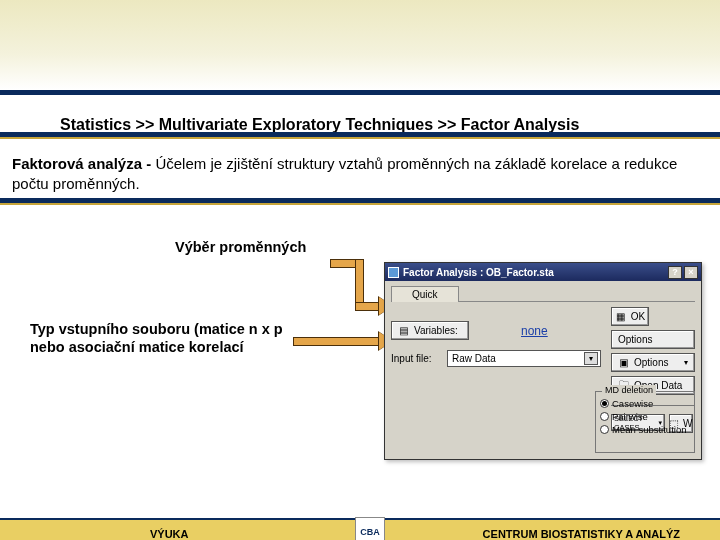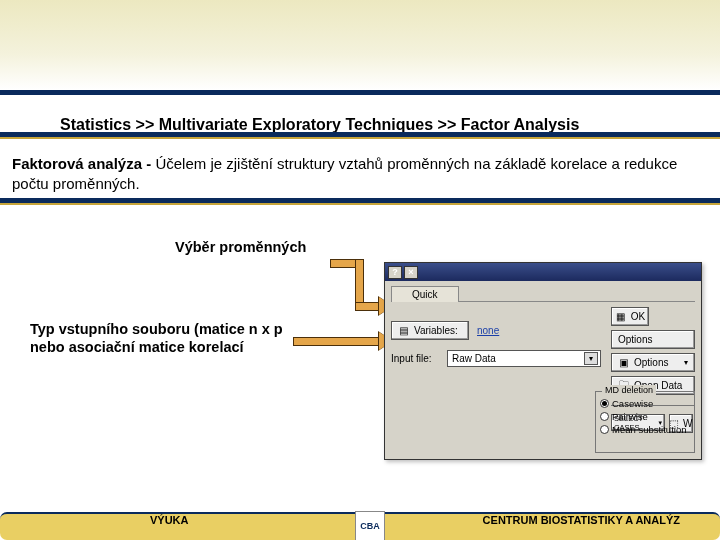--- a/index.html
+++ b/index.html
@@ -73,21 +73,21 @@
   }
   .right-col {
     position: absolute; right: 6px; top: 26px; width: 84px;
     display: flex; flex-direction: column; gap: 4px;
   }
   .right-pair { display: flex; gap: 4px; }
   .btn.small { width: 38px; justify-content: center; padding: 2px 0; }
   .btn.tiny { width: 24px; justify-content: center; padding: 2px 0; }
   .left-area { position: absolute; left: 6px; right: 100px; top: 36px; }
   .var-row { display: flex; align-items: center; gap: 8px; margin: 4px 0 10px 0; }
-  .var-row .none { color: #1b3fa8; font-size: 10px; text-decoration: underline; }
+  .var-row .none { color: #1b3fa8; font-size: 12px; text-decoration: underline; margin-left: 44px; }
   .inp-row { display: flex; align-items: center; gap: 12px; }
   .inp-row label { width: 44px; }
   .select {
     flex: 1; height: 17px; background: #fff; border: 1px solid #555;
     display: flex; align-items: center; justify-content: space-between;
     padding: 0 2px 0 4px; font-size: 10px;
   }
   .select .arrow {
     width: 14px; height: 13px; border: 1px solid #555; background: #ddd;
     display: flex; align-items: center; justify-content: center; font-size: 8px;
@@ -117,26 +117,25 @@
     border-top: 9px solid transparent; border-bottom: 9px solid transparent;
     border-left: 14px solid #e5a64a;
   }
   .arrow-head::before {
     content: ""; position: absolute; left: -15px; top: -10px;
     border-top: 10px solid transparent; border-bottom: 10px solid transparent;
     border-left: 15px solid #4b2f0a; z-index: -1;
   }
   
   .footer {
-    position: absolute; left: 0; right: 0; bottom: 0; height: 28px;
+    position: absolute; left: 0; right: 0; bottom: 0; height: 22px;
     background: #e9cf63; border-top: 2px solid #0a2a5c;
-    display: flex; align-items: flex-start; justify-content: space-between;
+    display: flex; align-items: flex-end; justify-content: space-between;
     font-size: 11px; font-weight: bold; color: #000;
     padding: 0 40px 0 150px;
-    border-radius: 7px;
   }
   .footer .logo {
     position: absolute; left: 355px; top: -3px; width: 30px; height: 30px;
     background: #fff; border: 1px solid #888;
     display: flex; align-items: center; justify-content: center;
     font-size: 9px; font-weight: bold; color: #0a2a5c;
   }
 </style>
 </head>
 <body>
@@ -162,20 +161,24 @@
 <div class="arrow-shape" style="left:330px; top:259px; width:30px; height:9px;"></div>
 <div class="arrow-shape" style="left:355px; top:259px; width:9px; height:48px;"></div>
 <div class="arrow-shape" style="left:355px; top:302px; width:24px; height:9px;"></div>
 <div class="arrow-head" style="left:379px; top:297px;"></div>
 
 <div class="arrow-shape" style="left:293px; top:337px; width:86px; height:9px;"></div>
 <div class="arrow-head" style="left:379px; top:332px;"></div>
 
 <div class="dialog">
   <div class="dlg-title">
+    <span class="t">
+      <span class="ticon"></span>
+      <span>Factor Analysis : OB_Factor.sta</span>
+    </span>
     <span class="dlg-winbtns">
       <span class="dlg-winbtn">?</span>
       <span class="dlg-winbtn">×</span>
     </span>
   </div>
   <div class="dlg-body">
     <span class="tab">Quick</span>
     <div class="tabline"></div>
 
     <div class="left-area">

